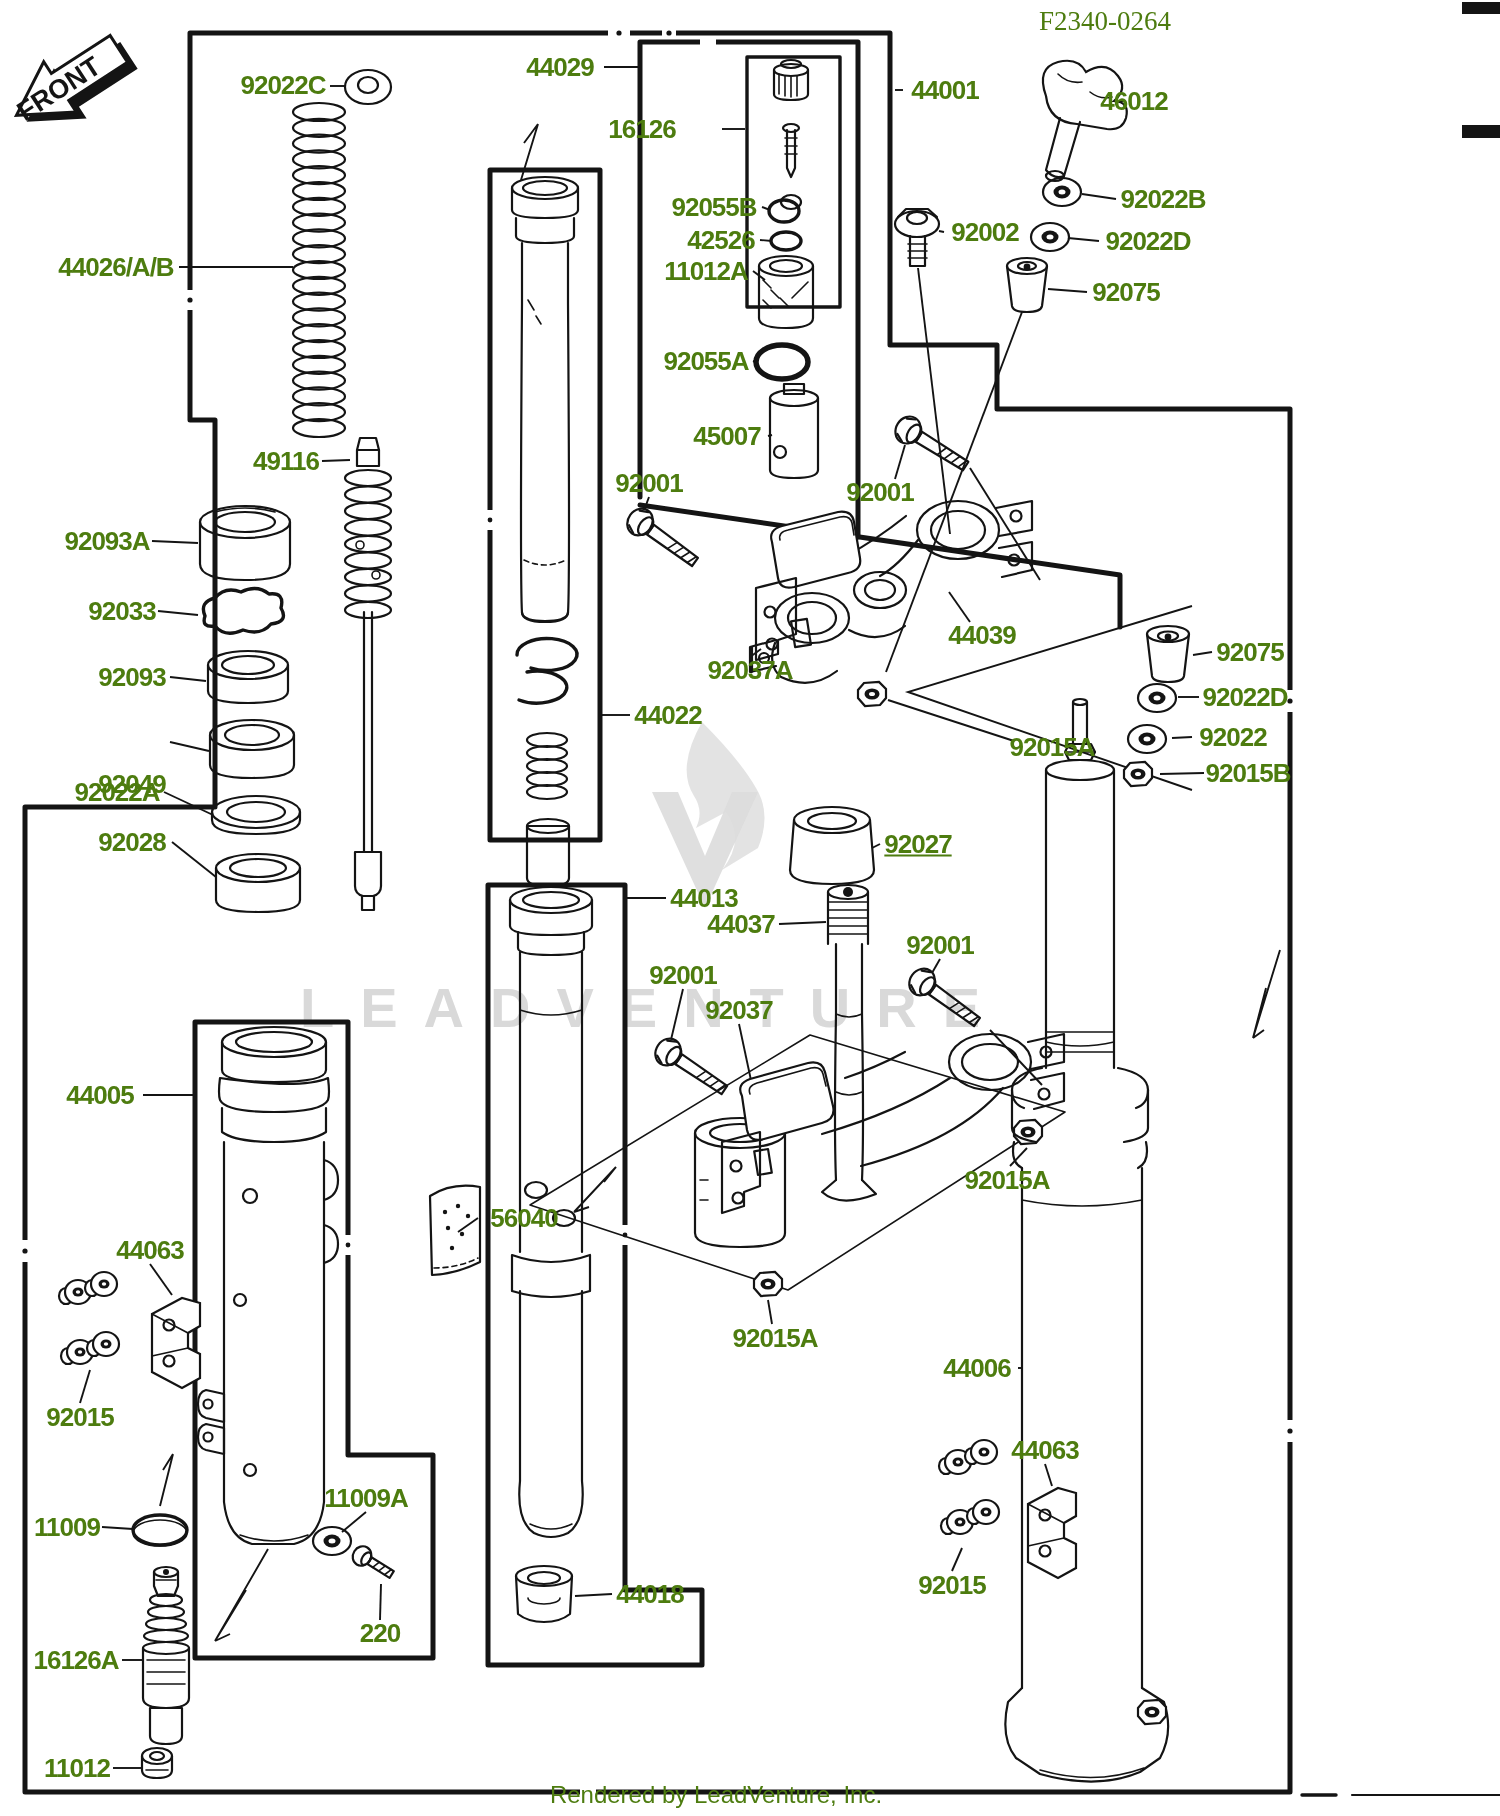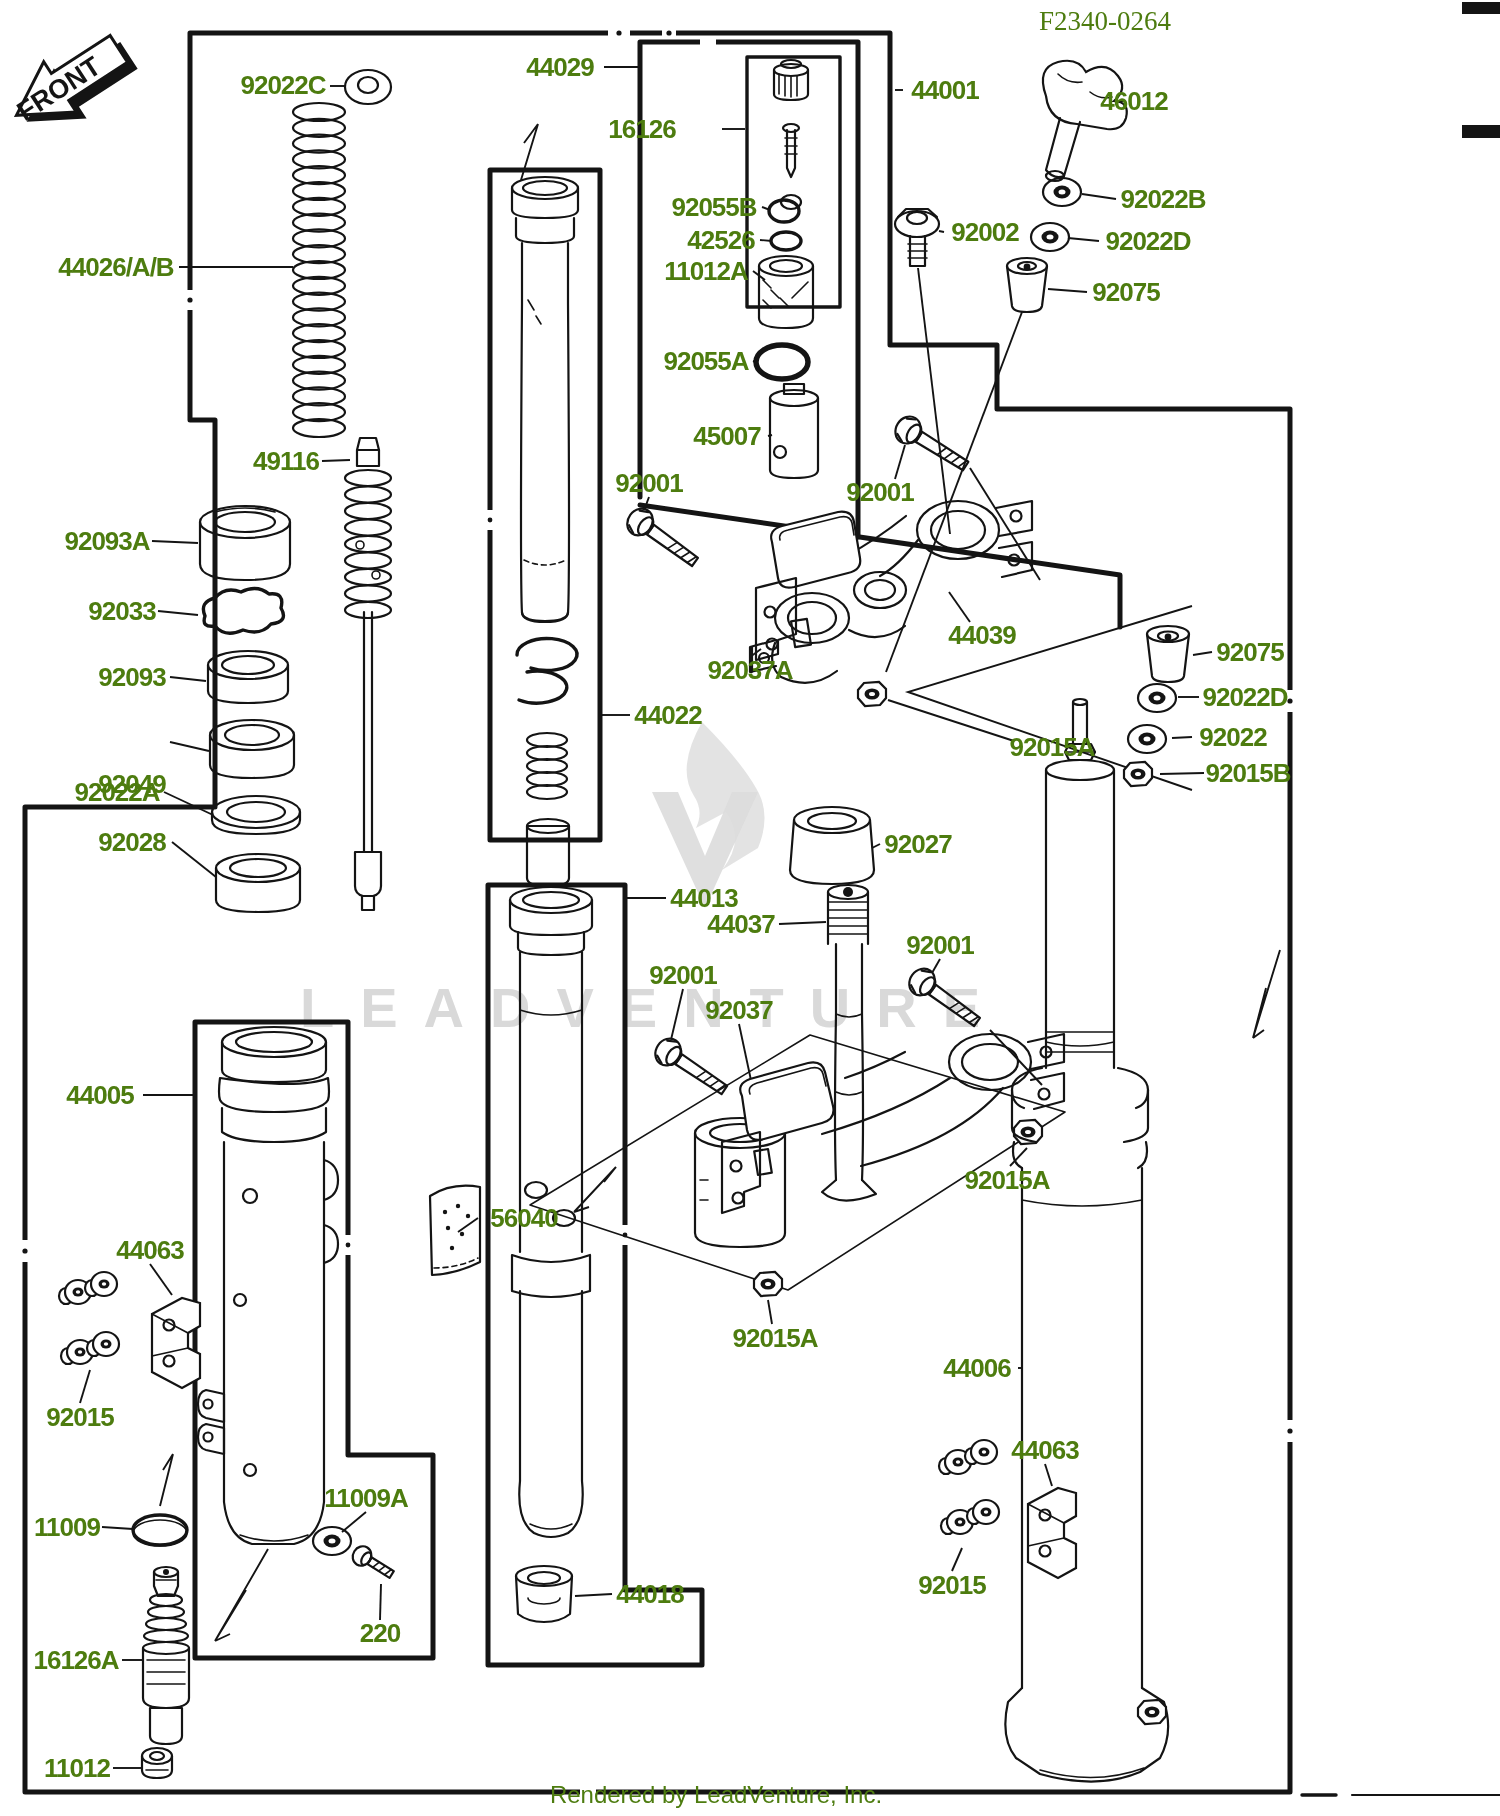--- a/index.html
+++ b/index.html
@@ -576,21 +576,21 @@
       <div class="lbl" style="left: 117px; top: 792px;">92022A</div>
       <div class="lbl" style="left: 132px; top: 842px;">92028</div>
       <div class="lbl" style="left: 668px; top: 715px;">44022</div>
       <div class="lbl" style="left: 750px; top: 670px;">92037A</div>
       <div class="lbl" style="left: 982px; top: 635px;">44039</div>
       <div class="lbl" style="left: 1052px; top: 747px;">92015A</div>
       <div class="lbl" style="left: 1250px; top: 652px;">92075</div>
       <div class="lbl" style="left: 1245px; top: 697px;">92022D</div>
       <div class="lbl" style="left: 1233px; top: 737px;">92022</div>
       <div class="lbl" style="left: 1248px; top: 773px;">92015B</div>
-      <div class="lbl" style="left: 918px; top: 844px;">92027</div>
+      <div class="lbl" style="left: 918px; top: 844px; text-decoration: underline;">92027</div>
       <div class="lbl" style="left: 704px; top: 898px;">44013</div>
       <div class="lbl" style="left: 741px; top: 924px;">44037</div>
       <div class="lbl" style="left: 940px; top: 945px;">92001</div>
       <div class="lbl" style="left: 683px; top: 975px;">92001</div>
       <div class="lbl" style="left: 739px; top: 1010px;">92037</div>
       <div class="lbl" style="left: 1007px; top: 1180px;">92015A</div>
       <div class="lbl" style="left: 100px; top: 1095px;">44005</div>
       <div class="lbl" style="left: 515px; top: 1218px; padding-left: 18px;">56040</div>
       <div class="lbl" style="left: 150px; top: 1250px;">44063</div>
       <div class="lbl" style="left: 80px; top: 1417px;">92015</div>

